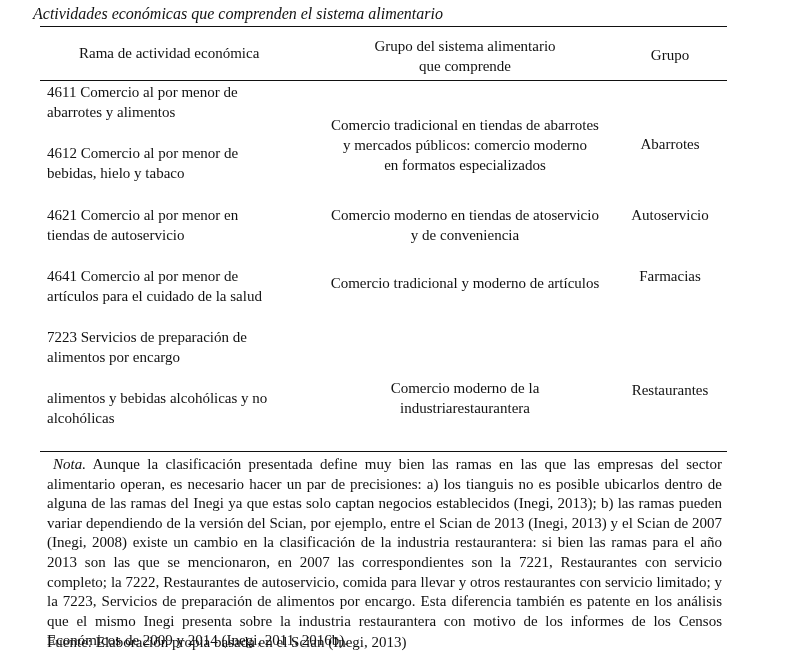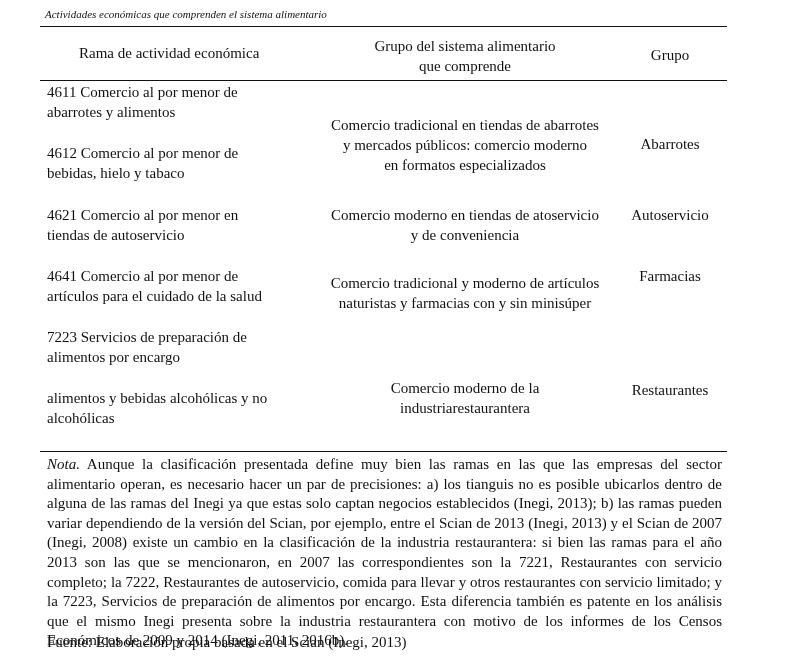--- a/index.html
+++ b/index.html
@@ -2,33 +2,33 @@
 <html><head>
 <meta charset="utf-8">
 <style>
   html, body { margin: 0; padding: 0; background: #ffffff; }
   body {
     width: 795px; height: 666px; position: relative; overflow: hidden;
     font-family: "Liberation Serif", "DejaVu Serif", serif;
     color: #111111; font-size: 15px;
   }
   .caption {
-    position: absolute; left: 45px; top: 4px;
-    font-style: italic; font-size: 11px; line-height: 20px;
+    position: absolute; left: 33px; top: 4px;
+    font-style: italic; font-size: 16px; line-height: 20px;
   }
   .rule { position: absolute; left: 40px; width: 687px; height: 0; border-top: 1.3px solid #111; }
   .cell { position: absolute; line-height: 20px; }
   .c1 { left: 47px; width: 240px; text-align: left; }
   .c2 { left: 300px; width: 330px; text-align: center; }
   .c3 { left: 615px; width: 110px; text-align: center; }
   .note {
     position: absolute; left: 47px; top: 455px; width: 675px;
     text-align: justify; line-height: 19.6px; font-size: 15px;
   }
-  .note i { font-style: italic; }
+  .note i { font-style: italic; margin-left: 6px; }
   .source { position: absolute; left: 47px; top: 632px; line-height: 20px; }
 </style>
 </head>
 <body>
 
 <div class="caption">Actividades económicas que comprenden el sistema alimentario</div>
 <div class="rule" style="top:26px;"></div>
 
 <div class="cell c1" style="top:43px;margin-left:32px;">Rama de actividad económica</div>
 <div class="cell c2" style="top:36px;">
@@ -67,21 +67,20 @@
   <div>Comercio tradicional en tiendas de abarrotes</div>
   <div>y mercados públicos: comercio moderno</div>
   <div>en formatos especializados</div>
 </div>
 <div class="cell c2" style="top:205px;">
   <div>Comercio moderno en tiendas de atoservicio</div>
   <div>y de conveniencia</div>
 </div>
 <div class="cell c2" style="top:266px;margin-top:7px;">
   <div>Comercio tradicional y moderno de artículos</div>
-  <div>naturistas y farmacias con y sin minisúper</div>
 </div>
 <div class="cell c2" style="top:370px;margin-top:8px;">
   <div>Comercio moderno de la</div>
   <div>industriarestaurantera</div>
 </div>
 
 <div class="cell c3" style="top:134px;">Abarrotes</div>
 <div class="cell c3" style="top:205px;">Autoservicio</div>
 <div class="cell c3" style="top:266px;">Farmacias</div>
 <div class="cell c3" style="top:380px;">Restaurantes</div>

